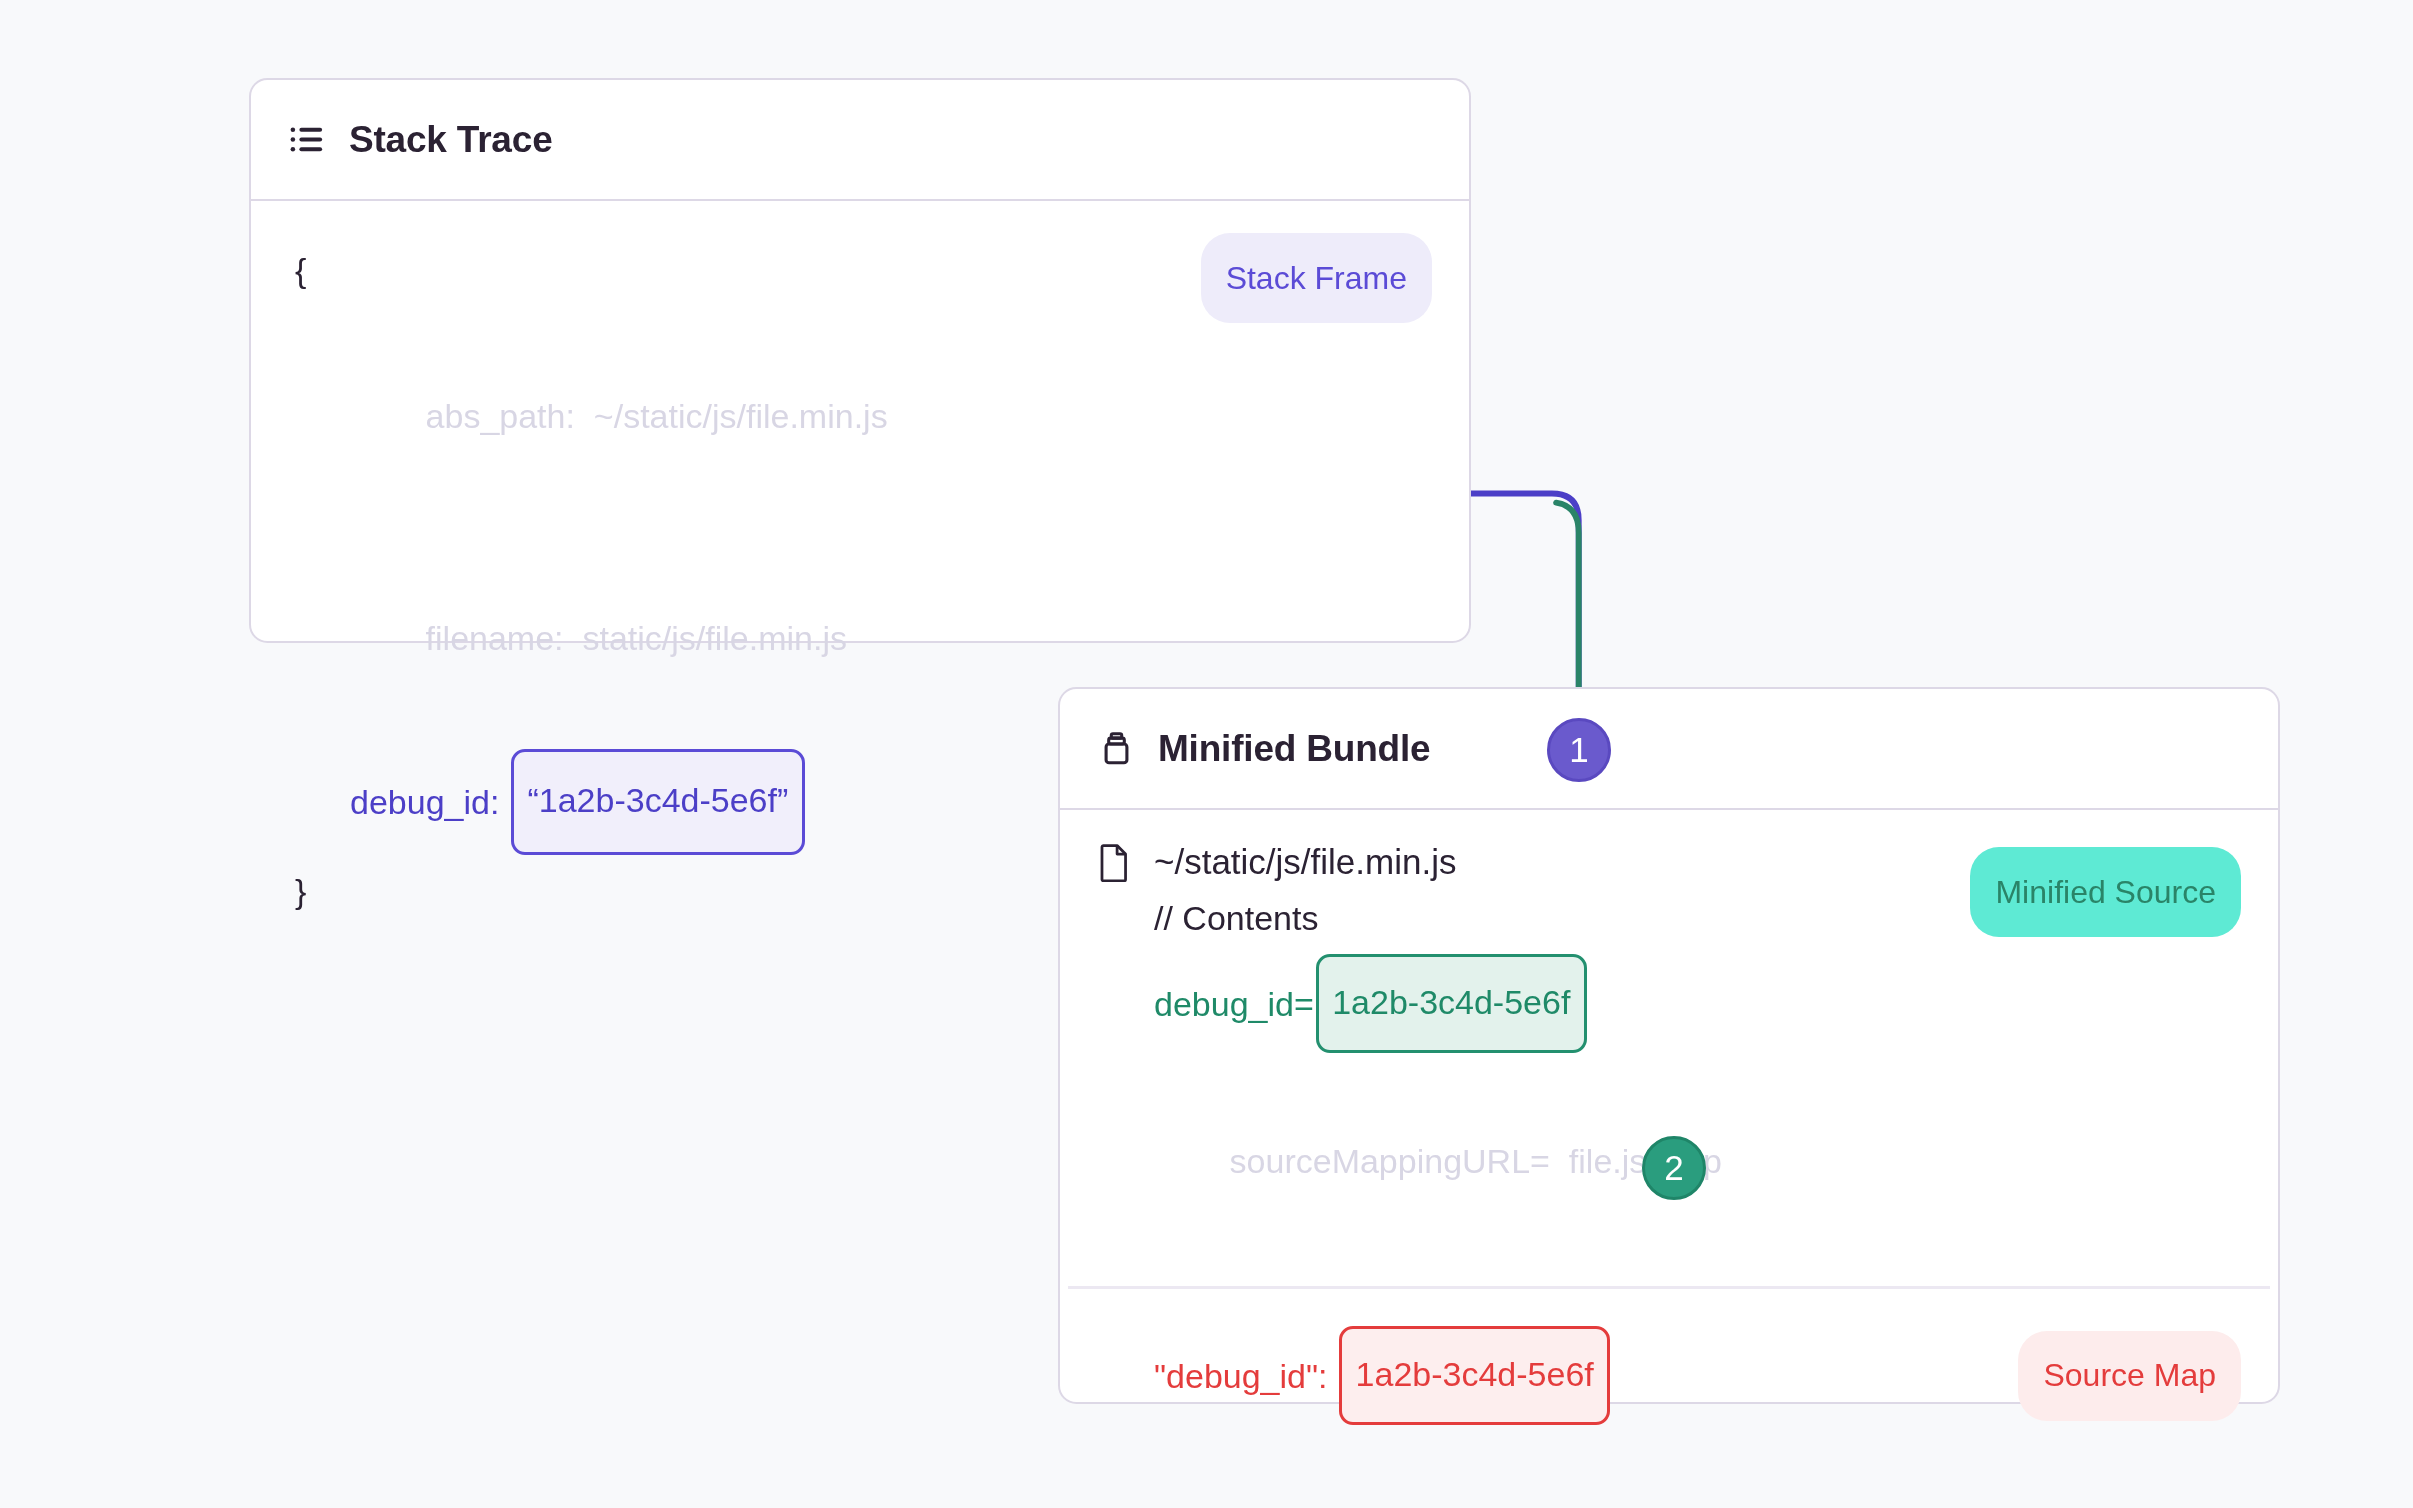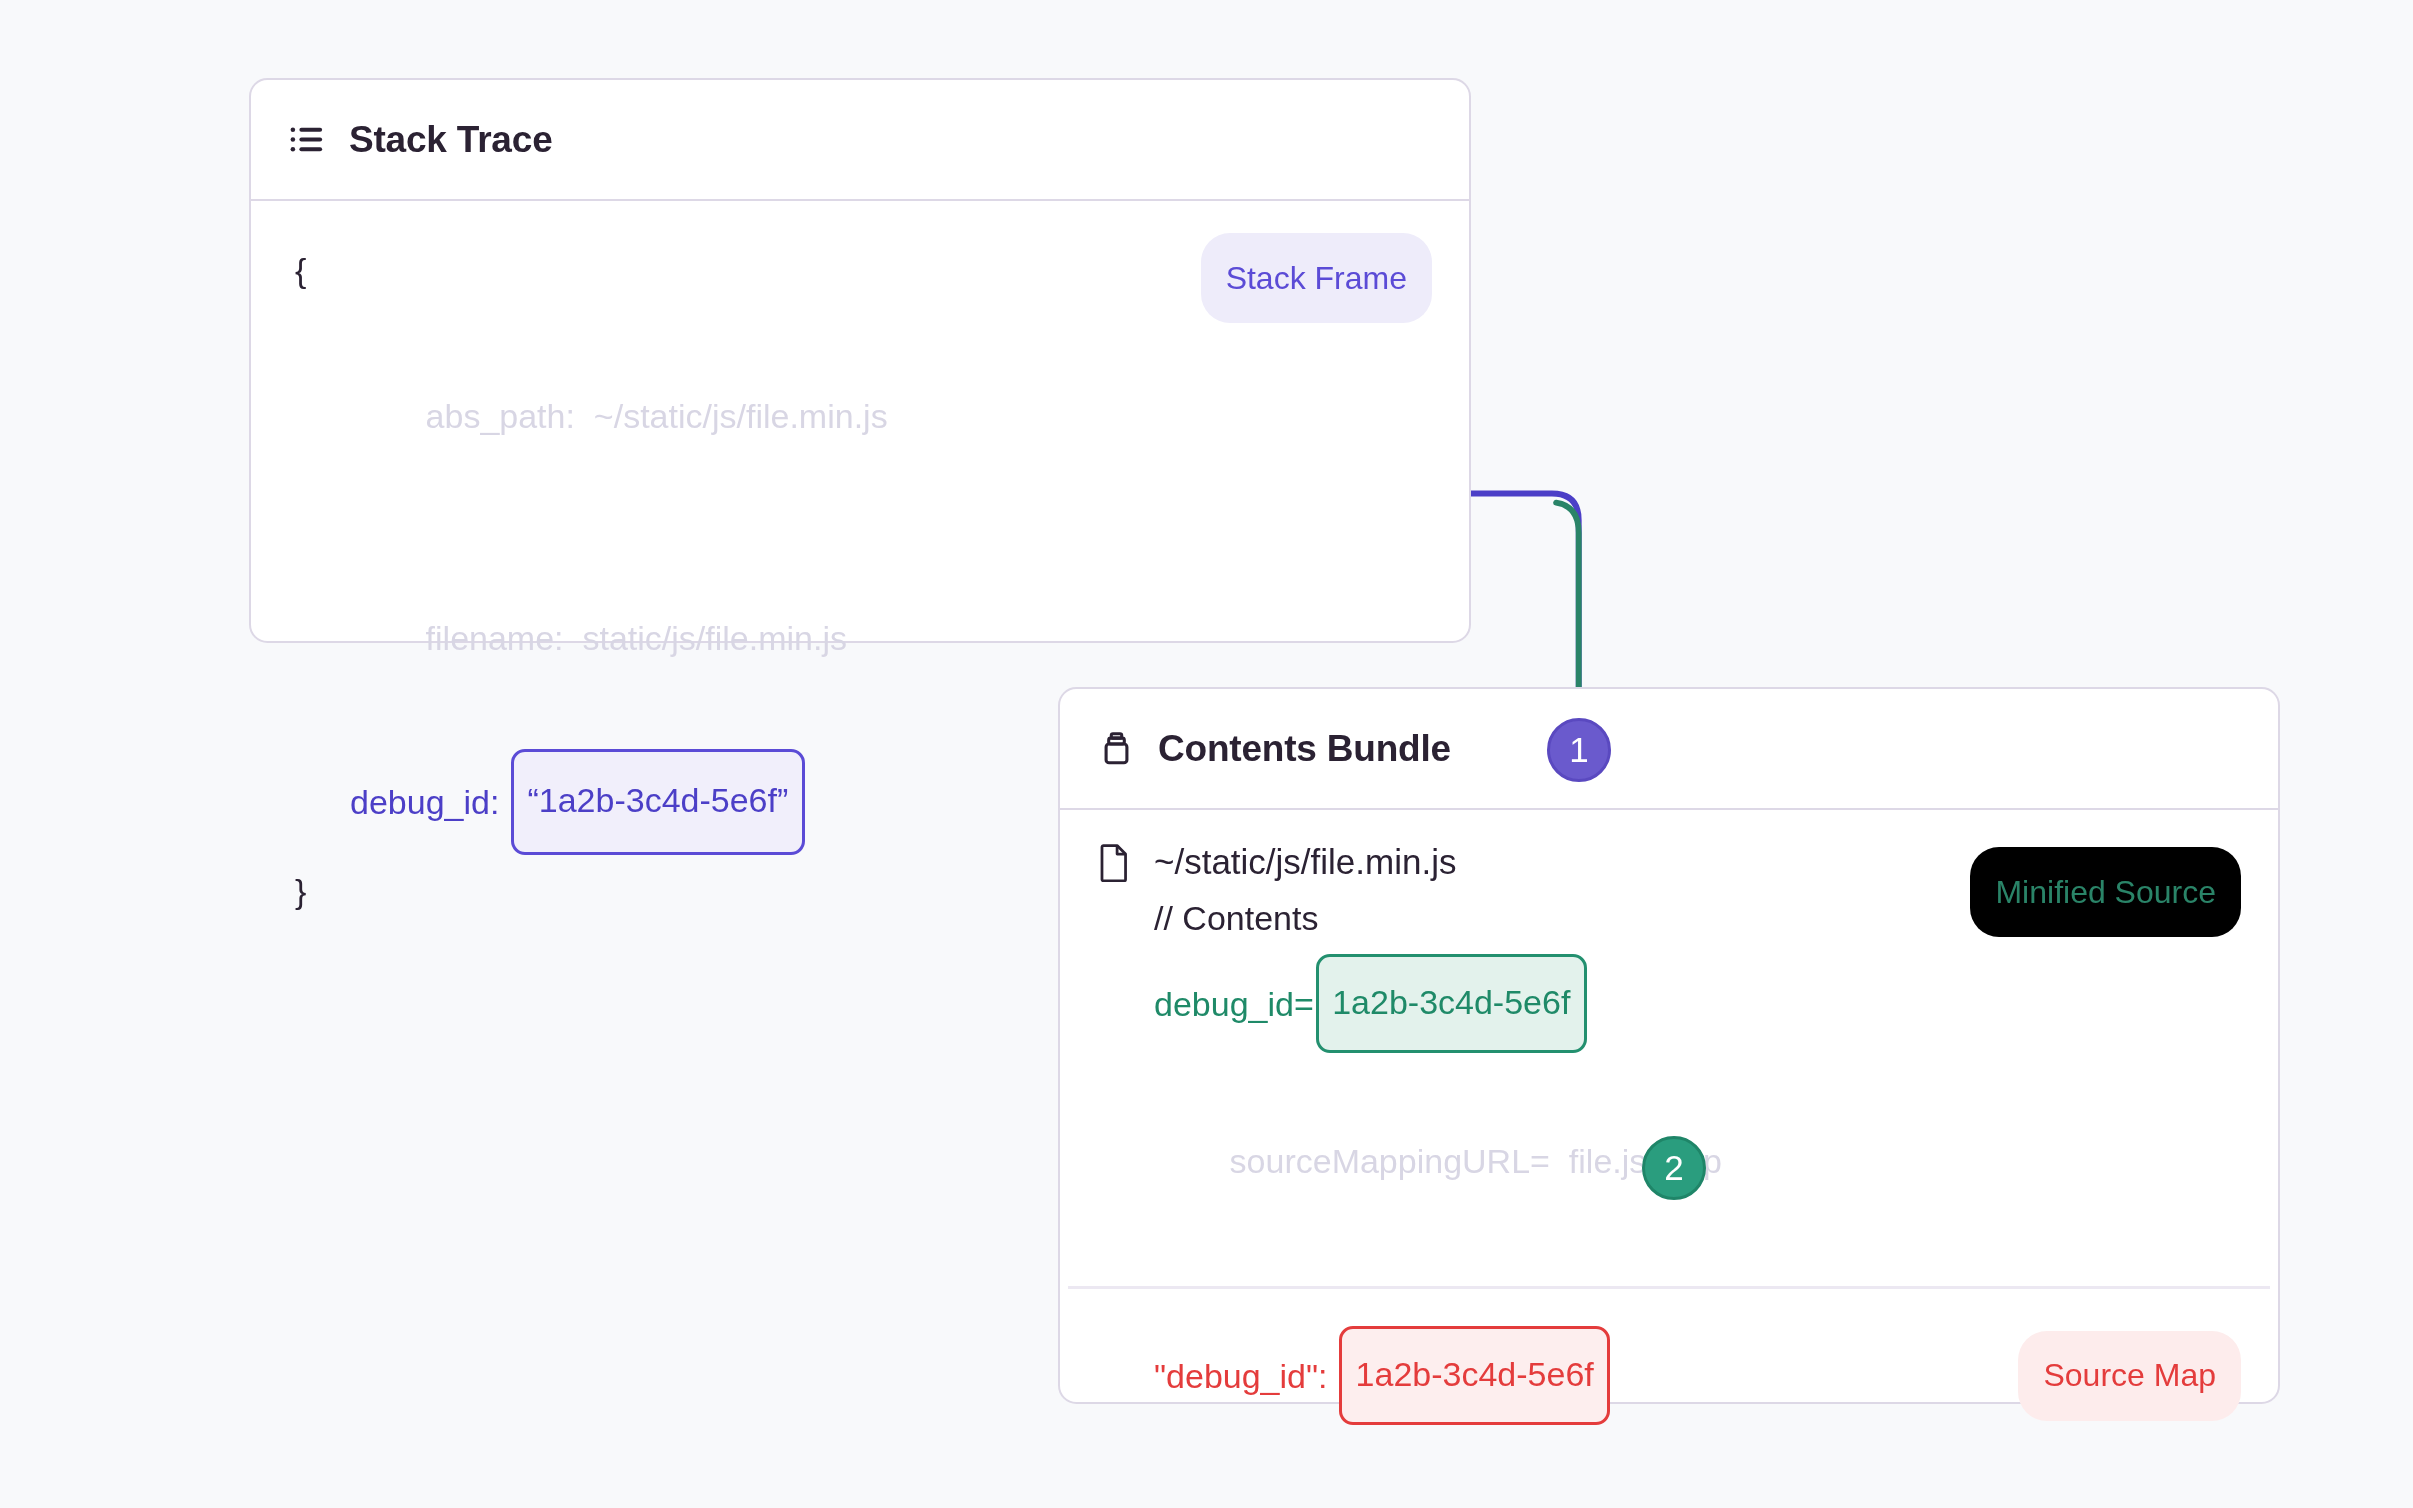--- a/index.html
+++ b/index.html
@@ -93,21 +93,21 @@
     display: inline-flex;
     align-items: center;
     justify-content: center;
     height: 66px;
     padding: 12px 25px;
     border-radius: 29px;
     font-size: 32px;
     white-space: nowrap;
   }
   .pill-purple { background: #eeecfa; color: #5b4bd6; }
-  .pill-green  { background: #000000; color: #2a8468; }
+  .pill-green  { background: #5eead4; color: #2a8468; }
   .pill-red    { background: #fdecec; color: #e43c3c; }
 
   
   .chip {
     display: inline-flex;
     align-items: center;
     justify-content: center;
     border-radius: 14px;
     box-sizing: border-box;
     font-size: 34px;
@@ -244,21 +244,21 @@
   </div>
 
   <div class="card" id="artifact-bundle-card">
 
     <div class="card-header">
       <svg class="hdr-icon" viewBox="0 0 24 24">
         <rect x="5.6" y="9.2" width="12.8" height="11.6" rx="1.8" fill="none" stroke="#2b2233" stroke-width="1.9"></rect>
         <rect x="7.2" y="5.6" width="9.6" height="3.6" rx="1.2" fill="none" stroke="#2b2233" stroke-width="1.9"></rect>
         <rect x="8.8" y="2.9" width="6.4" height="2.7" rx="1" fill="none" stroke="#2b2233" stroke-width="1.9"></rect>
       </svg>
-      <div class="card-title">Contents Bundle</div>
+      <div class="card-title">Minified Bundle</div>
     </div>
 
     <div class="artifact-row">
       <div class="pill-badge pill-green" style="right:37px; top:37px;">Minified Source</div>
 
       <div class="file-head">
         <svg class="file-icon" viewBox="0 0 20 24">
           <path d="M3.2 1.6 h8.4 l5.2 5.2 v15.6 a0.9 0.9 0 0 1 -0.9 0.9 h-12.7 a0.9 0.9 0 0 1 -0.9 -0.9 v-19.9 a0.9 0.9 0 0 1 0.9 -0.9 z" fill="none" stroke="#2b2233" stroke-width="1.7" stroke-linejoin="round"></path>
           <path d="M11.6 1.6 v5.2 h5.2" fill="none" stroke="#2b2233" stroke-width="1.7" stroke-linejoin="round"></path>
         </svg>

